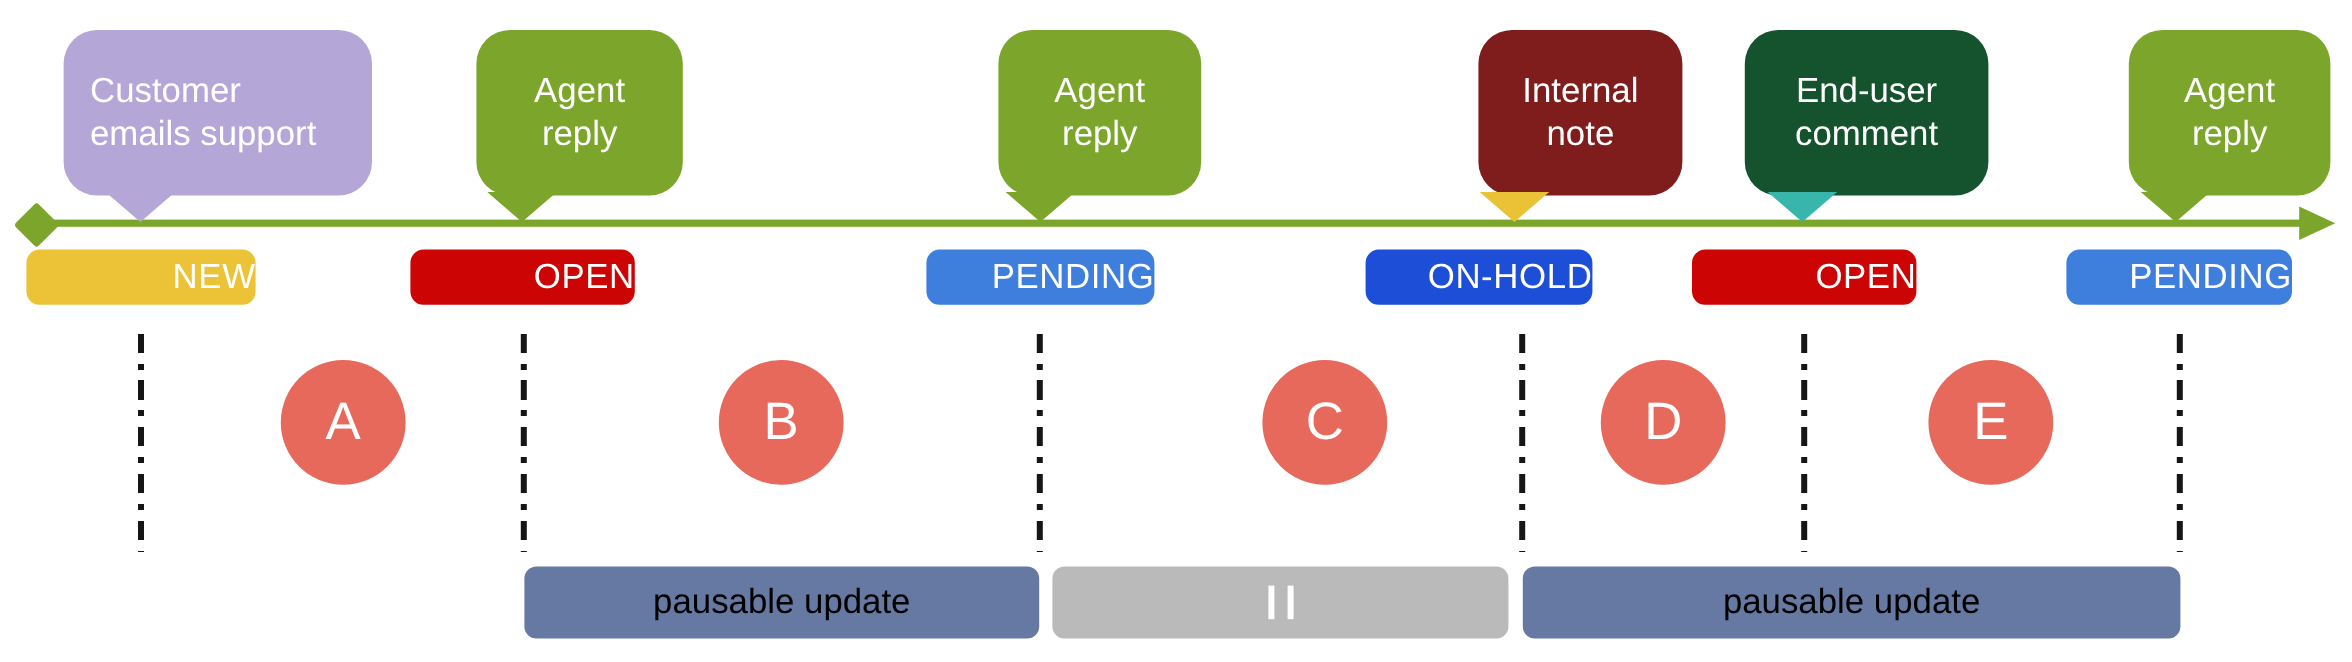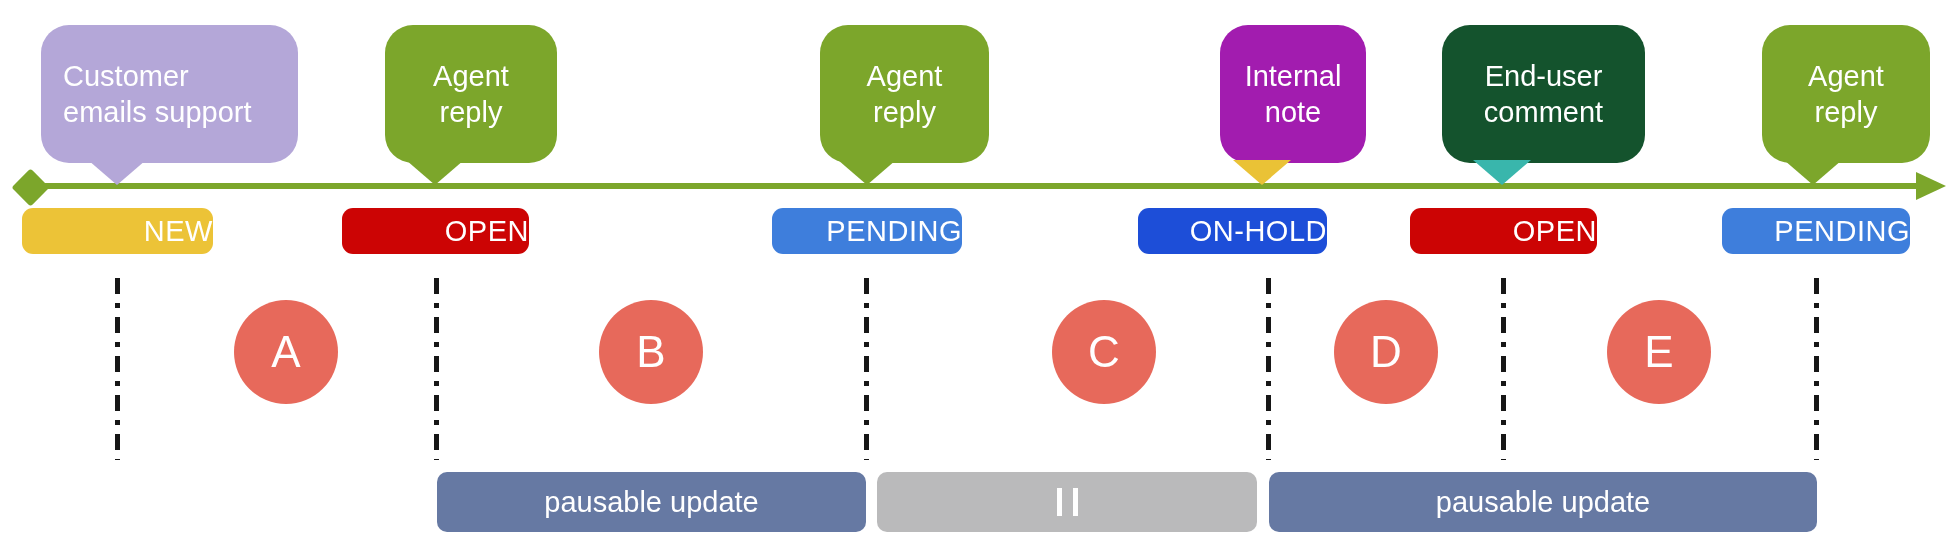--- a/index.html
+++ b/index.html
@@ -4,21 +4,21 @@
 <style>
   html,body{margin:0;padding:0;background:#fff;}
   .stage{
     position:relative;width:1960px;height:552px;background:#ffffff;
     font-family:"Liberation Sans",sans-serif;overflow:hidden;
   }
   
   .bubble{
     position:absolute;top:25px;height:138px;border-radius:28px;color:#fff;
     display:flex;align-items:center;justify-content:center;text-align:center;
-    font-size:29px;line-height:36px;box-sizing:border-box;
+    font-size:29px;line-height:36px;box-sizing:border-box;margin-left:12px;
   }
   .bubble.left{justify-content:flex-start;text-align:left;padding:0 22px;}
   .bubble-label{white-space:pre-line;}
   .tail{
     position:absolute;top:160px;width:58px;height:25px;
     clip-path:polygon(0 0,100% 0,50% 100%);
   }
   
   .timeline-line{position:absolute;left:29px;top:183px;width:1893px;height:6px;}
   .diamond{position:absolute;left:17px;top:174px;width:27px;height:27px;transform:rotate(45deg);border-radius:3px;}
@@ -39,21 +39,21 @@
       #161616 0 16px,transparent 16px 25px,
       #161616 25px 30px,transparent 30px 39px);
   }
   
   .marker{
     position:absolute;top:300px;width:104px;height:104px;border-radius:50%;
     color:#fff;display:flex;align-items:center;justify-content:center;font-size:44px;
   }
   
   .bar{
-    position:absolute;top:472px;height:60px;border-radius:10px;color:#ffffff;
+    position:absolute;top:472px;height:60px;border-radius:10px;color:#000000;
     display:flex;align-items:center;justify-content:center;font-size:29px;
   }
   .pause-glyph{display:flex;gap:11px;align-items:center;}
   .pause-glyph i{display:block;width:5px;height:28px;background:#fff;}
 </style>
 </head>
 <body>
 
 <div class="stage">
   <div class="timeline-line" style="background: rgb(124, 166, 43);"></div>
@@ -68,21 +68,21 @@
       <div class="bubble" style="left: 385px; width: 172px; background: rgb(124, 166, 43);">
         <span class="bubble-label">Agent
 reply</span>
       </div>
       <div class="tail" style="left: 406px; background: rgb(124, 166, 43);"></div>
       <div class="bubble" style="left: 820px; width: 169px; background: rgb(124, 166, 43);">
         <span class="bubble-label">Agent
 reply</span>
       </div>
       <div class="tail" style="left: 838px; background: rgb(124, 166, 43);"></div>
-      <div class="bubble" style="left: 1220px; width: 146px; background: #a21caf;">
+      <div class="bubble" style="left: 1220px; width: 170px; background: #7f1d1d;">
         <span class="bubble-label">Internal
 note</span>
       </div>
       <div class="tail" style="left: 1233px; background: rgb(234, 194, 54);"></div>
       <div class="bubble" style="left: 1442px; width: 203px; background: #14532d;">
         <span class="bubble-label">End-user
 comment</span>
       </div>
       <div class="tail" style="left: 1473px; background: rgb(57, 182, 172);"></div>
       <div class="bubble" style="left: 1762px; width: 168px; background: rgb(124, 166, 43);">

